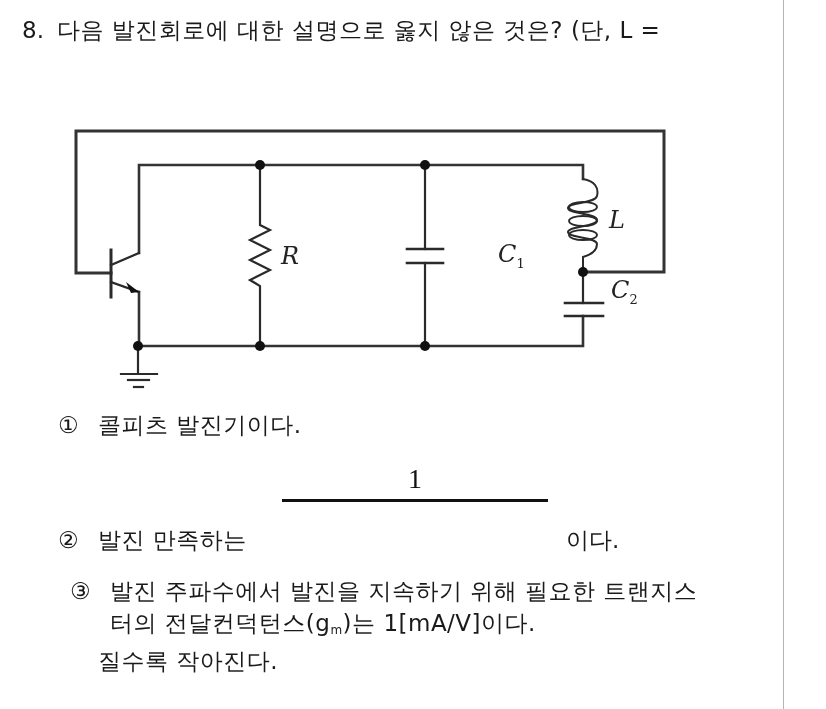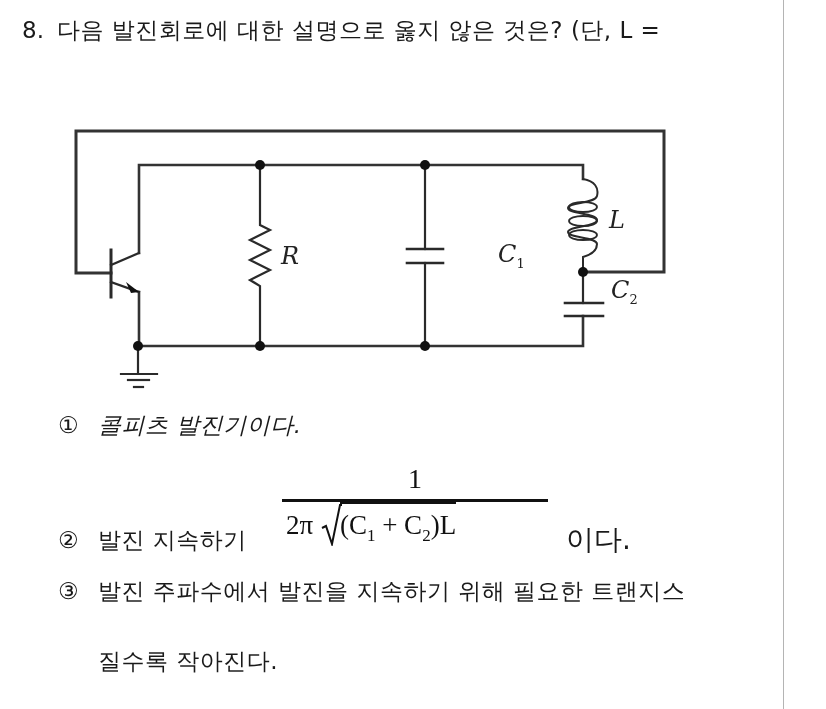--- a/index.html
+++ b/index.html
@@ -98,21 +98,21 @@
       padding-left: 4px;
     }
     .formula .den sub { font-size: 17px; vertical-align: -7px; }
     .sqrt-wrap { position: relative; display: inline-block; padding-left: 20px; }
     .sqrt-wrap .radicand { border-top: 2px solid #111; padding-top: 1px; display: inline-block; }
     .sqrt-sign { position: absolute; left: 0; top: 0; }
     .formula-tail {
       position: absolute;
       left: 566px;
       top: 524px;
-      font-size: 28px;
+      font-size: 23px;
       line-height: 32px;
     }
   </style>
 </head>
 <body>
 
 <div class="divider"></div>
 
 <div class="q-num">8.</div>
 <div class="q-lines">
@@ -164,41 +164,33 @@
     <circle cx="425" cy="346" r="5"></circle>
     <circle cx="583" cy="272" r="5"></circle>
   </g>
 </svg>
 
 <div class="lbl" style="left:281px; top:242px;">R</div>
 <div class="lbl" style="left:466px; top:240px;margin-left:32px;"><span>C</span><sub>1</sub></div>
 <div class="lbl" style="left:609px; top:206px;">L</div>
 <div class="lbl" style="left:611px; top:276px;"><span>C</span><sub>2</sub></div>
 
-<div class="option" style="top:409px;font-style:italic;">
+<div class="option" style="top:409px;">
   <span class="mark">①</span><span>콜피츠 발진기이다.</span>
 </div>
 
 <div class="option" style="top:524px;">
-  <span class="mark">②</span><span>발진 지속하기</span>
+  <span class="mark">②</span><span>발진 만족하는</span>
 </div>
 <div class="formula">
   <div class="num">1</div>
   <div class="bar"></div>
-  <div class="den">
-    <span>2π</span>
-    <span class="sqrt-wrap">
-      <svg class="sqrt-sign" width="22" height="44" viewBox="0 0 22 44">
-          <polyline points="2,26 6,24 12,42 20,3 22,3" fill="none" stroke="#111" stroke-width="2"></polyline>
-        </svg>
-      <span class="radicand"><span>(C</span><sub>1</sub><span> + C</span><sub>2</sub><span>)L</span></span>
-    </span>
-  </div>
 </div>
 <div class="formula-tail">이다.</div>
 
-<div class="option" style="top:575px;">
+<div class="option" style="top:575px;margin-left:12px;">
   <div><span class="mark">③</span><span>발진 주파수에서 발진을 지속하기 위해 필요한 트랜지스</span></div>
+  <div class="cont"><span>터의 전달컨덕턴스(g</span><sub>m</sub><span>)는 1[mA/V]이다.</span></div>
 </div>
 
 <div class="option" style="top:645px;">
   <div class="cont">질수록 작아진다.</div>
 </div>
 
 </body></html>

